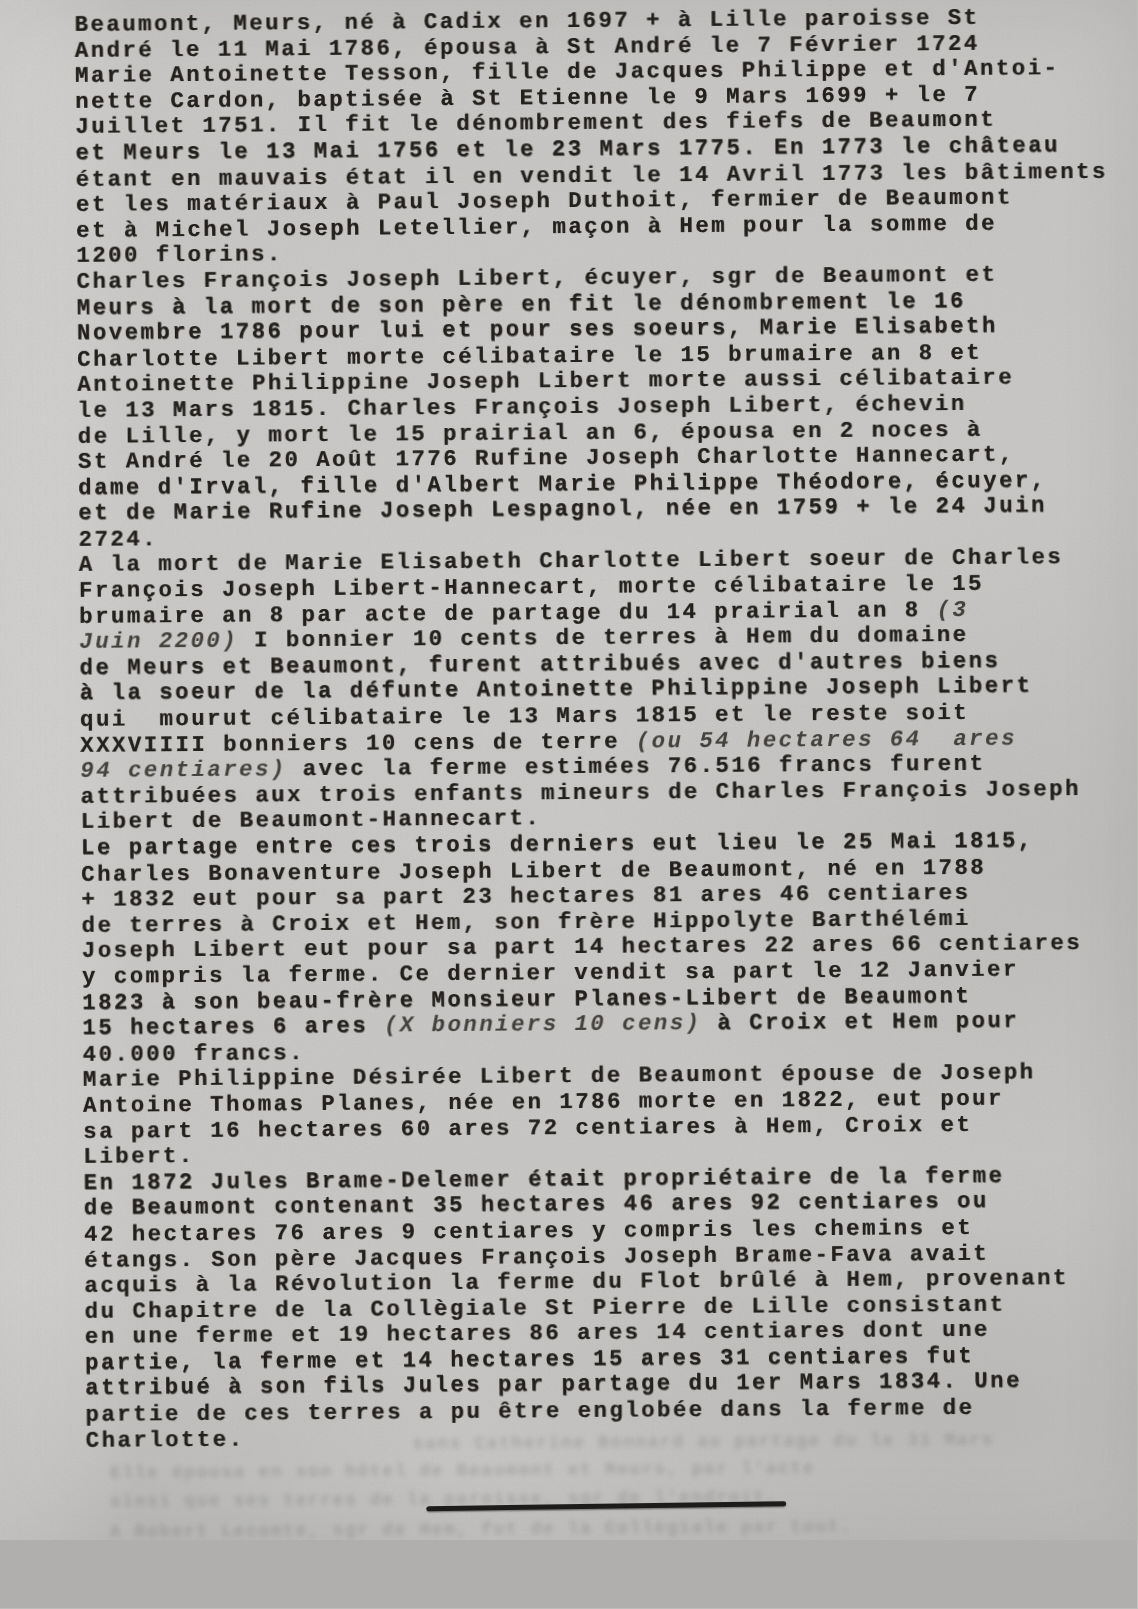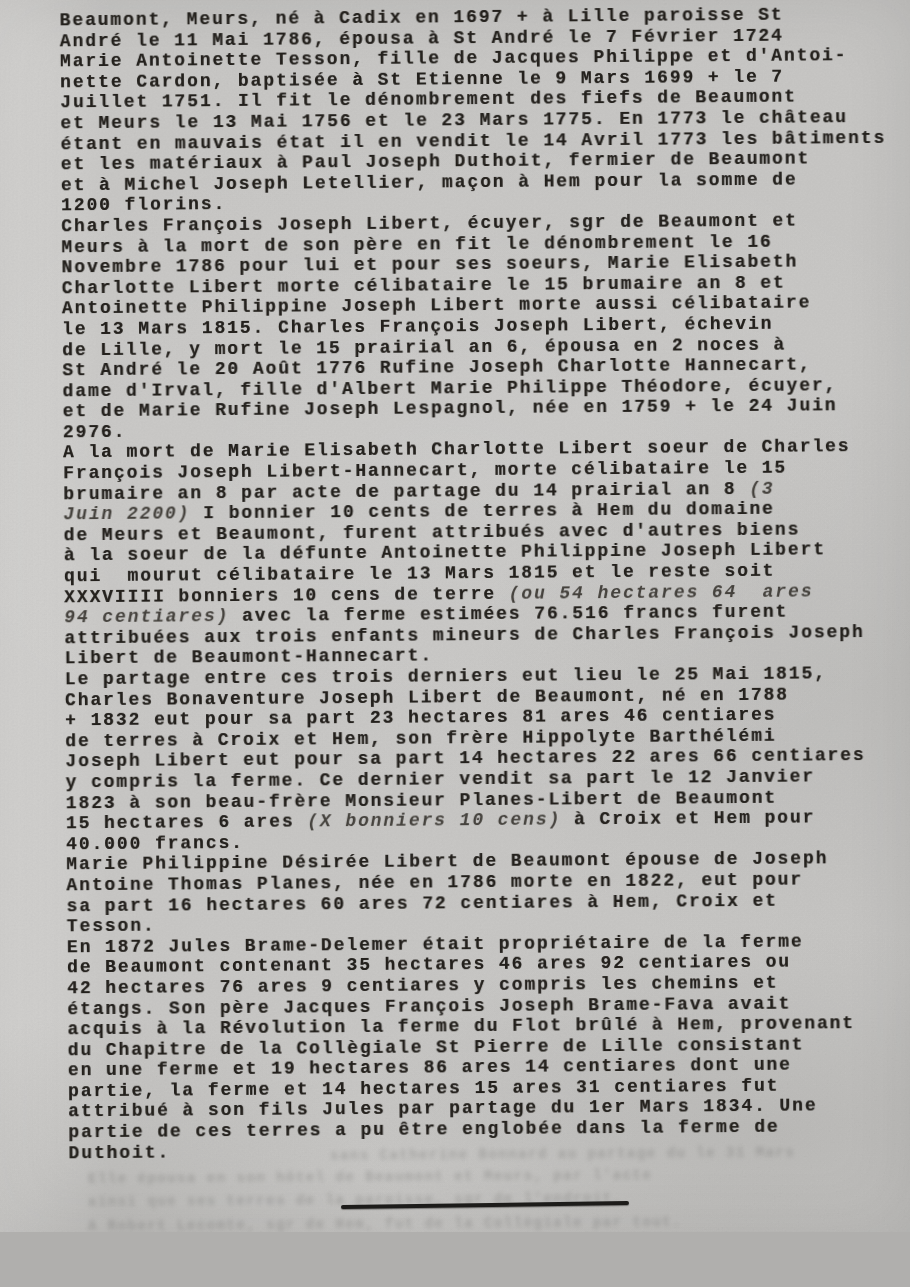--- a/index.html
+++ b/index.html
@@ -82,21 +82,21 @@
         <div class="line"><span>Charles François Joseph Libert, écuyer, sgr de Beaumont et</span></div>
         <div class="line"><span>Meurs à la mort de son père en fit le dénombrement le 16</span></div>
         <div class="line"><span>Novembre 1786 pour lui et pour ses soeurs, Marie Elisabeth</span></div>
         <div class="line"><span>Charlotte Libert morte célibataire le 15 brumaire an 8 et</span></div>
         <div class="line"><span>Antoinette Philippine Joseph Libert morte aussi célibataire</span></div>
         <div class="line"><span>le 13 Mars 1815. Charles François Joseph Libert, échevin</span></div>
         <div class="line"><span>de Lille, y mort le 15 prairial an 6, épousa en 2 noces à</span></div>
         <div class="line"><span>St André le 20 Août 1776 Rufine Joseph Charlotte Hannecart,</span></div>
         <div class="line"><span>dame d'Irval, fille d'Albert Marie Philippe Théodore, écuyer,</span></div>
         <div class="line"><span>et de Marie Rufine Joseph Lespagnol, née en 1759 + le 24 Juin</span></div>
-        <div class="line"><span>2976.</span></div>
+        <div class="line"><span>2724.</span></div>
       </div>
       <div class="para">
         <div class="line"><span>A la mort de Marie Elisabeth Charlotte Libert soeur de Charles</span></div>
         <div class="line"><span>François Joseph Libert-Hannecart, morte célibataire le 15</span></div>
         <div class="line"><span>brumaire an 8 par acte de partage du 14 prairial an 8 </span><span class="it">(3</span></div>
         <div class="line"><span class="it">Juin 2200)</span><span> I bonnier 10 cents de terres à Hem du domaine</span></div>
         <div class="line"><span>de Meurs et Beaumont, furent attribués avec d'autres biens</span></div>
         <div class="line"><span>à la soeur de la défunte Antoinette Philippine Joseph Libert</span></div>
         <div class="line"><span>qui  mourut célibataire le 13 Mars 1815 et le reste soit</span></div>
         <div class="line"><span>XXXVIIII bonniers 10 cens de terre </span><span class="it">(ou 54 hectares 64  ares</span></div>
@@ -112,34 +112,34 @@
         <div class="line"><span>Joseph Libert eut pour sa part 14 hectares 22 ares 66 centiares</span></div>
         <div class="line"><span>y compris la ferme. Ce dernier vendit sa part le 12 Janvier</span></div>
         <div class="line"><span>1823 à son beau-frère Monsieur Planes-Libert de Beaumont</span></div>
         <div class="line"><span>15 hectares 6 ares </span><span class="it">(X bonniers 10 cens)</span><span> à Croix et Hem pour</span></div>
         <div class="line"><span>40.000 francs.</span></div>
       </div>
       <div class="para">
         <div class="line"><span>Marie Philippine Désirée Libert de Beaumont épouse de Joseph</span></div>
         <div class="line"><span>Antoine Thomas Planes, née en 1786 morte en 1822, eut pour</span></div>
         <div class="line"><span>sa part 16 hectares 60 ares 72 centiares à Hem, Croix et</span></div>
-        <div class="line"><span>Tesson.</span></div>
+        <div class="line"><span>Libert.</span></div>
       </div>
       <div class="para">
         <div class="line"><span>En 1872 Jules Brame-Delemer était propriétaire de la ferme</span></div>
         <div class="line"><span>de Beaumont contenant 35 hectares 46 ares 92 centiares ou</span></div>
         <div class="line"><span>42 hectares 76 ares 9 centiares y compris les chemins et</span></div>
         <div class="line"><span>étangs. Son père Jacques François Joseph Brame-Fava avait</span></div>
         <div class="line"><span>acquis à la Révolution la ferme du Flot brûlé à Hem, provenant</span></div>
         <div class="line"><span>du Chapitre de la Collègiale St Pierre de Lille consistant</span></div>
         <div class="line"><span>en une ferme et 19 hectares 86 ares 14 centiares dont une</span></div>
         <div class="line"><span>partie, la ferme et 14 hectares 15 ares 31 centiares fut</span></div>
         <div class="line"><span>attribué à son fils Jules par partage du 1er Mars 1834. Une</span></div>
         <div class="line"><span>partie de ces terres a pu être englobée dans la ferme de</span></div>
-        <div class="line"><span>Duthoit.</span></div>
+        <div class="line"><span>Charlotte.</span></div>
       </div>
     </div>
 
   <div id="bleedlayer">
       <div class="bleed" style="left: 330px; top: 1146px;">sans Catherine Bonnard au partage du le 31 Mars</div>
       <div class="bleed" style="left: 88px; top: 1169px;">Elle épousa en son hôtel de Beaumont et Meurs, par l'acte</div>
       <div class="bleed" style="left: 88px; top: 1192px;">ainsi que ses terres de la paroisse, sgr de l'endroit,</div>
       <div class="bleed" style="left: 88px; top: 1216px;">A Robert Lecomte, sgr de Hem, fut de la Collègiale par tout.</div>
     </div>
 

